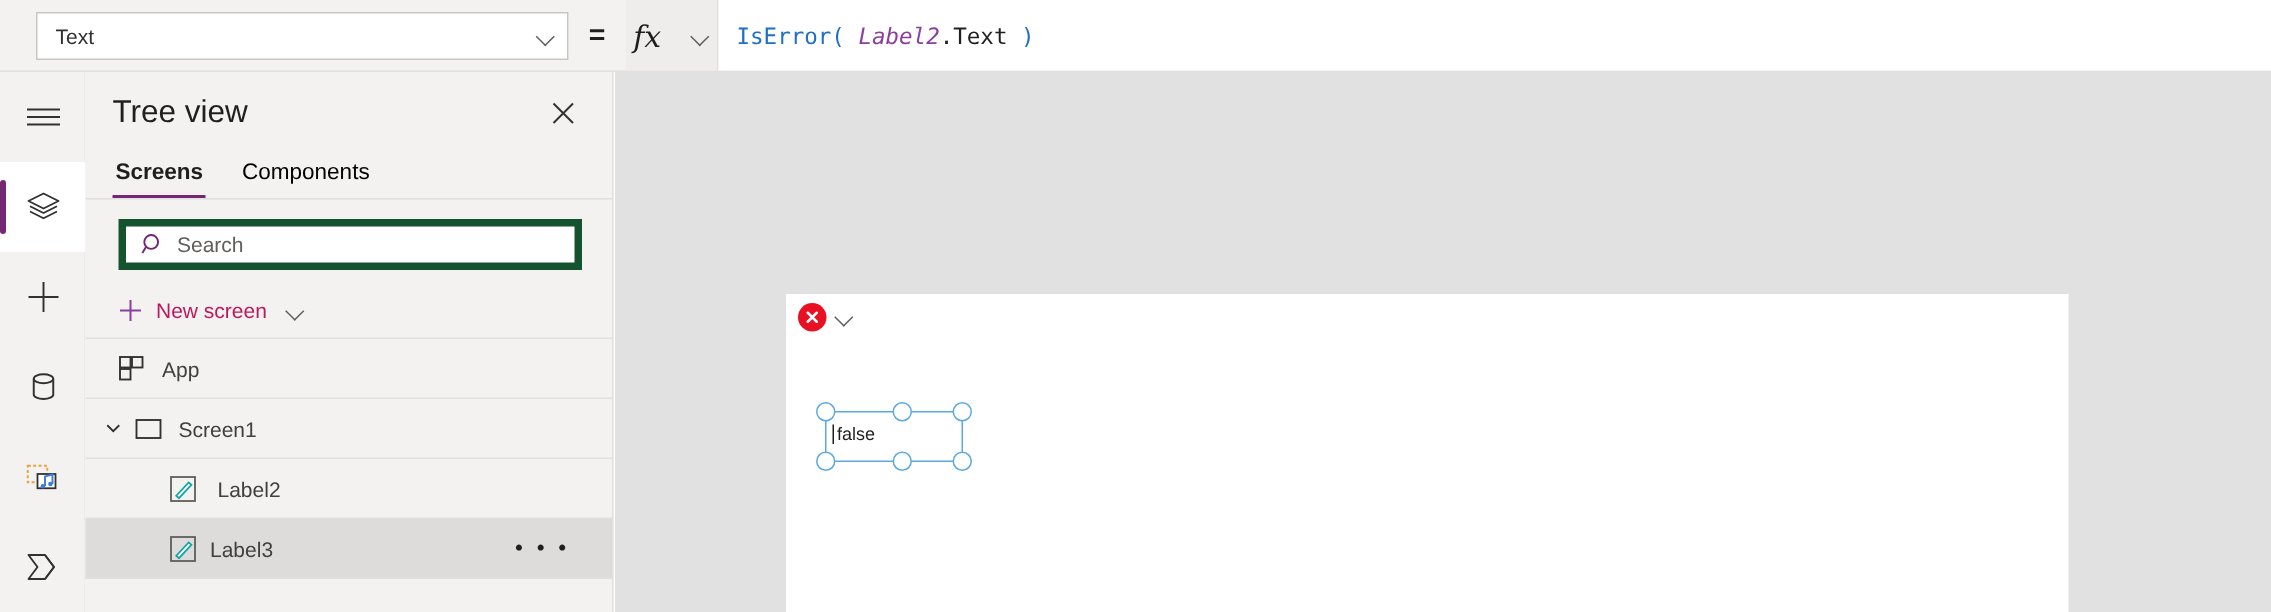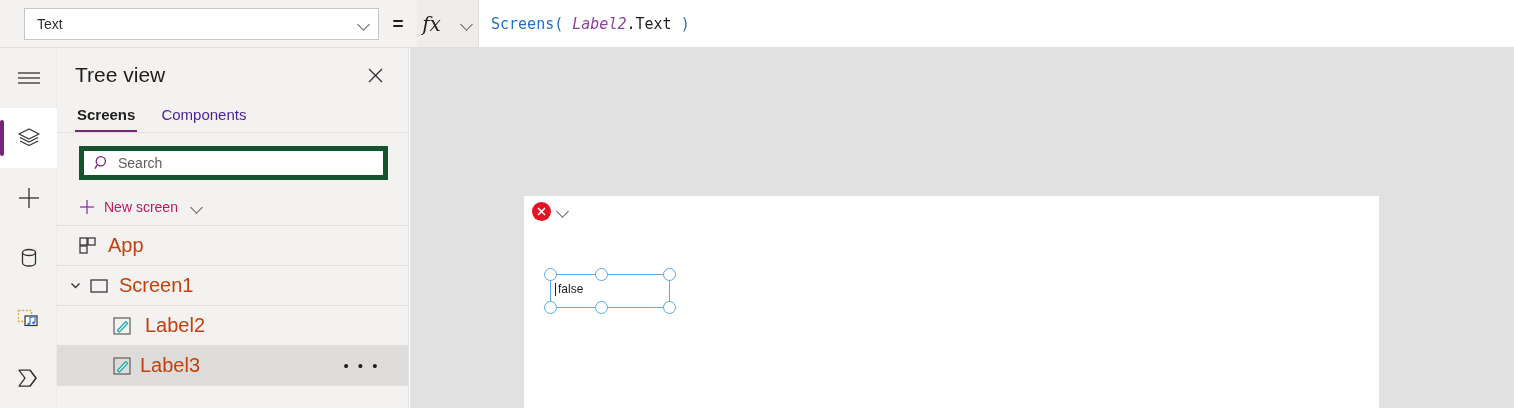--- a/index.html
+++ b/index.html
@@ -118,21 +118,21 @@
     display: flex; align-items: center; justify-content: center;
     cursor: pointer;
   }
   .tabs {
     display: flex; gap: 22px;
     padding: 0 18px;
     border-bottom: 1px solid #e1dfdd;
   }
   .tab {
     padding: 4px 2px 9px 2px;
-    font-size: 15px; color: #4c1d95;
+    font-size: 15px; color: #000000;
     cursor: pointer; position: relative;
   }
   .tab.active { color: #201f1e; font-weight: 700; }
   .tab.active::after {
     content: ""; position: absolute;
     left: 0; right: 0; bottom: 0;
     height: 2.5px; background: #742774;
   }
   .search-wrap { padding: 13px 20px 0 22px; }
   .search-box {
@@ -159,21 +159,21 @@
   .new-screen-label { font-size: 14px; color: #be185d; }
   .tree-row {
     height: 40px;
     display: flex; align-items: center;
     border-bottom: 1px solid #e1dfdd;
     cursor: pointer;
     position: relative;
   }
   .tree-row.selected { background: #dedcdb; }
   .tree-row .ico { display: flex; align-items: center; justify-content: center; }
-  .tree-label { font-size: 20px; color: #c2410c; }
+  .tree-label { font-size: 14px; color: #404040; }
   .dots {
     position: absolute; right: 28px;
     letter-spacing: 2.5px;
     font-size: 15px; color: #201f1e;
     cursor: pointer;
   }
 
   
   .workspace {
     position: absolute; left: 410px; top: 48px;
@@ -191,21 +191,21 @@
   }
   .err-badge {
     width: 19px; height: 19px;
     border-radius: 50%;
     background: #e81123;
     display: flex; align-items: center; justify-content: center;
     cursor: pointer;
   }
   .sel-ctrl {
     position: absolute; left: 26px; top: 78px;
-    width: 120px; height: 34px;
+    width: 92px; height: 34px;
     border: 1.5px solid #5ca9e0;
     cursor: move;
   }
   .sel-text {
     position: absolute; left: 4px; top: 8px;
     font-size: 12px; color: #201f1e;
     font-family: "Liberation Sans", sans-serif;
     border-left: 1.3px solid #201f1e;
     padding-left: 2px;
     line-height: 13px;
@@ -236,21 +236,21 @@
   </div>
 
   <div class="equals">=</div>
 
   <div class="fx-btn">
     <span class="fx-glyph">fx</span>
     <span class="chev"></span>
   </div>
 
   <div class="formula-input">
-    <span class="tok-fn">Screens(</span>
+    <span class="tok-fn">IsError(</span>
     <span> </span>
     <span class="tok-ident">Label2</span>
     <span class="tok-prop">.Text</span>
     <span> </span>
     <span class="tok-paren">)</span>
   </div>
 </div>
 
 <div class="rail">
 

